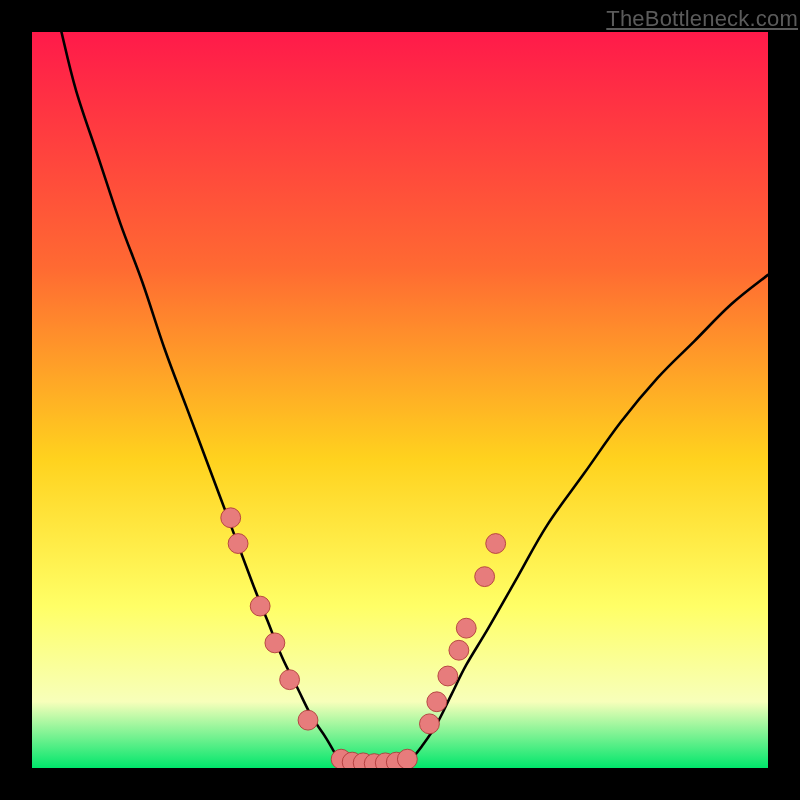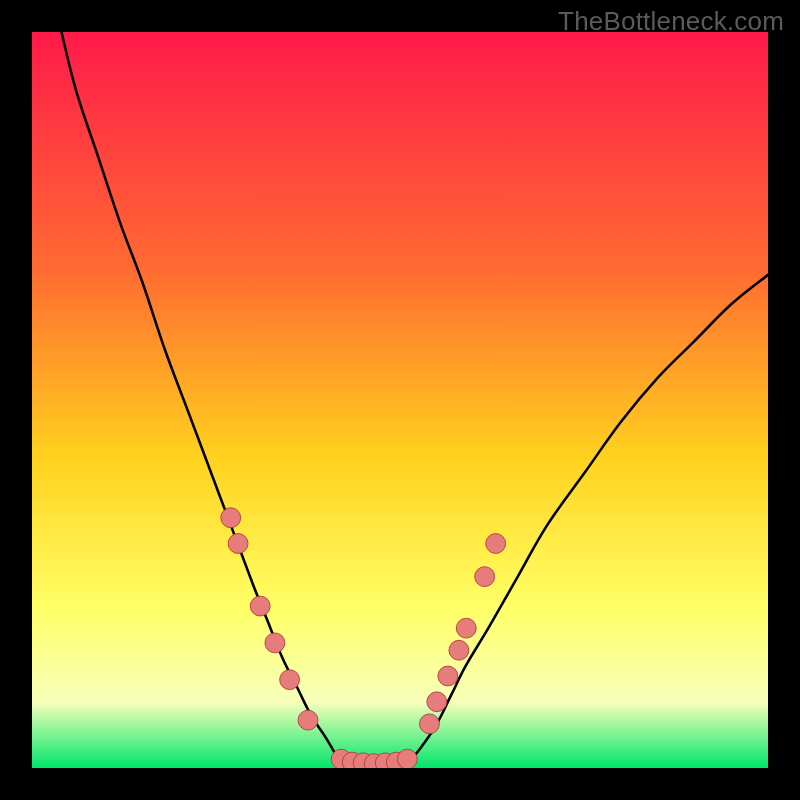--- a/index.html
+++ b/index.html
@@ -30,25 +30,26 @@
   .gradient {
     position: absolute;
     left: 0;
     top: 0;
     width: 100%;
     height: 100%;
   }
   .watermark {
     position: absolute;
     top: 6px;
-    right: 16px;
+    right: 2px;
     color: #5b5b5b;
-    font-size: 26px;
+    font-size: 22px;
     font-weight: 500;
     letter-spacing: 0.2px;
+    text-decoration: underline;
   }
   svg.curves {
     position: absolute;
     left: 0;
     top: 0;
     width: 100%;
     height: 100%;
   }
 </style>
 </head>

